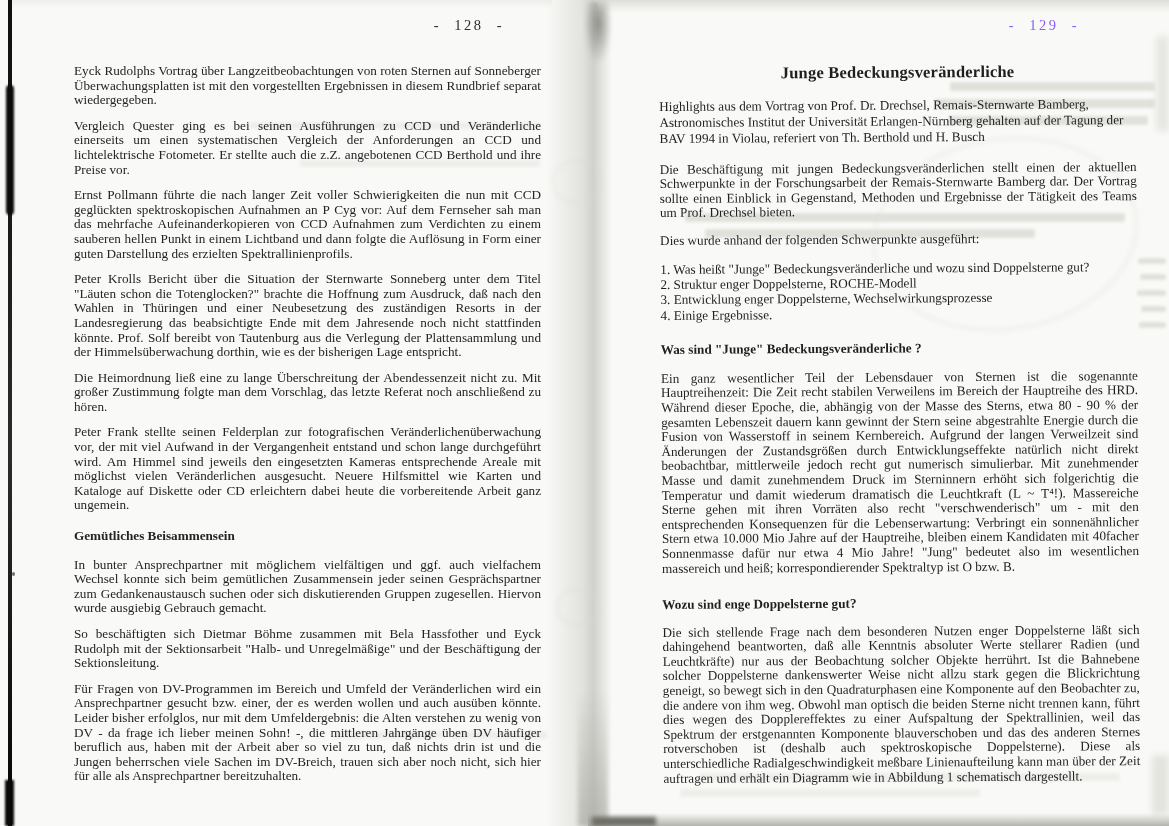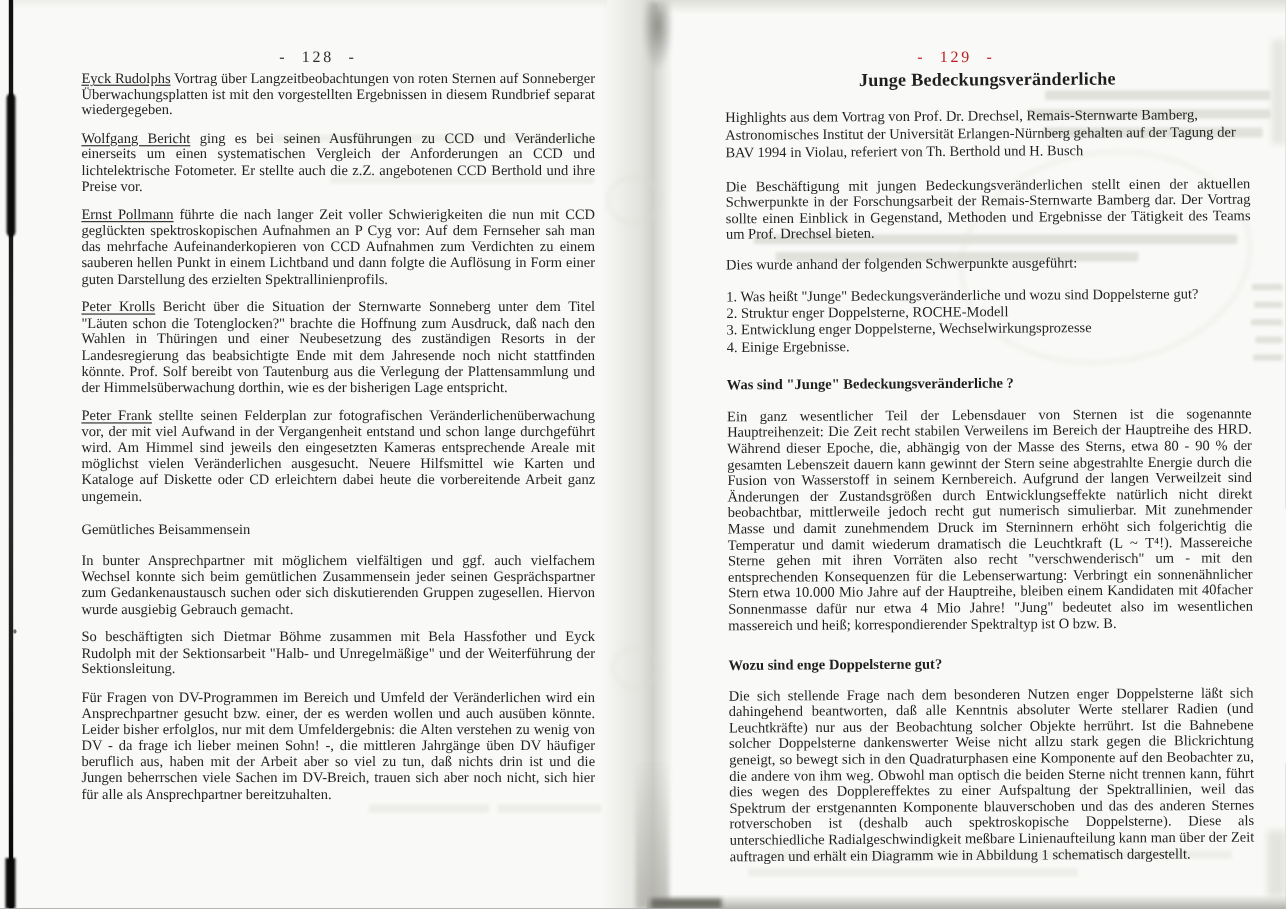--- a/index.html
+++ b/index.html
@@ -30,29 +30,29 @@
   .speck{position:absolute;background:#6f6f6a;border-radius:50%;}
   .right-edge-smudge1{position:absolute;left:1156px;top:36px;width:13px;height:95px;background:rgba(215,215,209,.55);filter:blur(3px);}
   .right-edge-smudge2{position:absolute;left:1152px;top:755px;width:17px;height:60px;background:rgba(208,208,200,.5);filter:blur(3px);}
 
   
   .ghost{position:absolute;background:#d3d3cc;filter:blur(1.6px);opacity:.62;border-radius:2px;}
   .ghost.light{background:#e3e3dd;opacity:.5;}
   .ghost-ellipse{position:absolute;border:2px solid #dcdcd5;border-radius:50%;filter:blur(2.5px);opacity:.6;background:transparent;}
 
   
-  .pagenum{position:absolute;top:44px;font-size:14.5px;letter-spacing:2.5px;word-spacing:7px;color:#2c2c2c;text-align:center;}
+  .pagenum{position:absolute;top:17px;font-size:14.5px;letter-spacing:2.5px;word-spacing:7px;color:#2c2c2c;text-align:right;}
   .pagenum.left{left:74px;width:430px;}
-  .pagenum.right{left:659px;width:420px;color:#b91c1c;}
+  .pagenum.right{left:659px;width:420px;color:#8b5cf6;}
   .content{position:absolute;font-size:13.2px;line-height:14.6px;}
   .content.left{left:74px;top:64px;width:467px;}
   .content.right{left:659px;top:63px;width:477px;transform:rotate(-0.35deg);transform-origin:0 0;color:#1f1f1f;}
   .para{margin:0 0 11px 0;text-align:justify;}
-  .lead{text-decoration:underline;text-underline-offset:2px;}
-  .subhead{margin:16px 0 14px 0;font-weight:normal;}
+  .lead{text-underline-offset:2px;}
+  .subhead{margin:16px 0 14px 0;font-weight:bold;}
   .title{font-size:16.5px;font-weight:bold;text-align:center;margin:4px 0 17px 0;letter-spacing:.2px;}
   .byline{margin:0 0 16px 0;line-height:16px;text-align:left;}
   .bold-head{font-weight:bold;margin:0 0 14px 0;}
   .bh2{margin-top:22px;margin-bottom:13px;}
   .list{margin:0 0 20px 0;}
   .list div{line-height:15.4px;}
   .mb13{margin-bottom:13px;}
   .para.last{margin-bottom:0;}
 </style>
 </head>
@@ -90,27 +90,28 @@
   <div class="ghost light" style="left:700px;top:773px;width:420px;height:8px;"></div>
   <div class="ghost light" style="left:680px;top:789px;width:300px;height:8px;"></div>
   <div class="ghost light" style="left:250px;top:122px;width:290px;height:7px;"></div>
   <div class="ghost light" style="left:300px;top:160px;width:240px;height:7px;"></div>
   <div class="ghost light" style="left:335px;top:731px;width:110px;height:8px;"></div>
   <div class="ghost light" style="left:452px;top:731px;width:95px;height:8px;"></div>
 
   <div class="pagenum left">- 128 -</div>
   <div class="content left">
     <p class="para"><span class="lead">Eyck Rudolphs</span><span> Vortrag über Langzeitbeobachtungen von roten Sternen auf Sonneberger Überwachungsplatten ist mit den vorgestellten Ergebnissen in diesem Rundbrief separat wiedergegeben.</span></p>
-    <p class="para"><span class="lead">Wolfgang Bericht</span><span> ging es bei seinen Ausführungen zu CCD und Veränderliche einerseits um einen systematischen Vergleich der Anforderungen an CCD und lichtelektrische Fotometer. Er stellte auch die z.Z. angebotenen CCD Berthold und ihre Preise vor.</span></p>
+    <p class="para"><span class="lead">Vergleich Quester</span><span> ging es bei seinen Ausführungen zu CCD und Veränderliche einerseits um einen systematischen Vergleich der Anforderungen an CCD und lichtelektrische Fotometer. Er stellte auch die z.Z. angebotenen CCD Berthold und ihre Preise vor.</span></p>
     <p class="para"><span class="lead">Ernst Pollmann</span><span> führte die nach langer Zeit voller Schwierigkeiten die nun mit CCD geglückten spektroskopischen Aufnahmen an P Cyg vor: Auf dem Fernseher sah man das mehrfache Aufeinanderkopieren von CCD Aufnahmen zum Verdichten zu einem sauberen hellen Punkt in einem Lichtband und dann folgte die Auflösung in Form einer guten Darstellung des erzielten Spektrallinienprofils.</span></p>
     <p class="para"><span class="lead">Peter Krolls</span><span> Bericht über die Situation der Sternwarte Sonneberg unter dem Titel "Läuten schon die Totenglocken?" brachte die Hoffnung zum Ausdruck, daß nach den Wahlen in Thüringen und einer Neubesetzung des zuständigen Resorts in der Landesregierung das beabsichtigte Ende mit dem Jahresende noch nicht stattfinden könnte. Prof. Solf bereibt von Tautenburg aus die Verlegung der Plattensammlung und der Himmelsüberwachung dorthin, wie es der bisherigen Lage entspricht.</span></p>
+    <p class="para"><span>Die Heimordnung ließ eine zu lange Überschreitung der Abendessenzeit nicht zu. Mit großer Zustimmung folgte man dem Vorschlag, das letzte Referat noch anschließend zu hören.</span></p>
     <p class="para"><span class="lead">Peter Frank</span><span> stellte seinen Felderplan zur fotografischen Veränderlichenüberwachung vor, der mit viel Aufwand in der Vergangenheit entstand und schon lange durchgeführt wird. Am Himmel sind jeweils den eingesetzten Kameras entsprechende Areale mit möglichst vielen Veränderlichen ausgesucht. Neuere Hilfsmittel wie Karten und Kataloge auf Diskette oder CD erleichtern dabei heute die vorbereitende Arbeit ganz ungemein.</span></p>
     <p class="para subhead">Gemütliches Beisammensein</p>
     <p class="para"><span>In bunter Ansprechpartner mit möglichem vielfältigen und ggf. auch vielfachem Wechsel konnte sich beim gemütlichen Zusammensein jeder seinen Gesprächspartner zum Gedankenaustausch suchen oder sich diskutierenden Gruppen zugesellen. Hiervon wurde ausgiebig Gebrauch gemacht.</span></p>
-    <p class="para"><span>So beschäftigten sich Dietmar Böhme zusammen mit Bela Hassfother und Eyck Rudolph mit der Sektionsarbeit "Halb- und Unregelmäßige" und der Weiterführung der Sektionsleitung.</span></p>
+    <p class="para"><span>So beschäftigten sich Dietmar Böhme zusammen mit Bela Hassfother und Eyck Rudolph mit der Sektionsarbeit "Halb- und Unregelmäßige" und der Beschäftigung der Sektionsleitung.</span></p>
     <p class="para"><span>Für Fragen von DV-Programmen im Bereich und Umfeld der Veränderlichen wird ein Ansprechpartner gesucht bzw. einer, der es werden wollen und auch ausüben könnte. Leider bisher erfolglos, nur mit dem Umfeldergebnis: die Alten verstehen zu wenig von DV - da frage ich lieber meinen Sohn! -, die mittleren Jahrgänge üben DV häufiger beruflich aus, haben mit der Arbeit aber so viel zu tun, daß nichts drin ist und die Jungen beherrschen viele Sachen im DV-Breich, trauen sich aber noch nicht, sich hier für alle als Ansprechpartner bereitzuhalten.</span></p>
 
   </div>
 
   <div class="pagenum right">- 129 -</div>
   <div class="content right">
     <div class="title">Junge Bedeckungsveränderliche</div>
     <p class="para byline">Highlights aus dem Vortrag von Prof. Dr. Drechsel, Remais-Sternwarte Bamberg, Astronomisches Institut der Universität Erlangen-Nürnberg gehalten auf der Tagung der BAV 1994 in Violau, referiert von Th. Berthold und H. Busch</p>
     <p class="para mb13">Die Beschäftigung mit jungen Bedeckungsveränderlichen stellt einen der aktuellen Schwerpunkte in der Forschungsarbeit der Remais-Sternwarte Bamberg dar. Der Vortrag sollte einen Einblick in Gegenstand, Methoden und Ergebnisse der Tätigkeit des Teams um Prof. Drechsel bieten.</p>
     <p class="para mb13">Dies wurde anhand der folgenden Schwerpunkte ausgeführt:</p>

